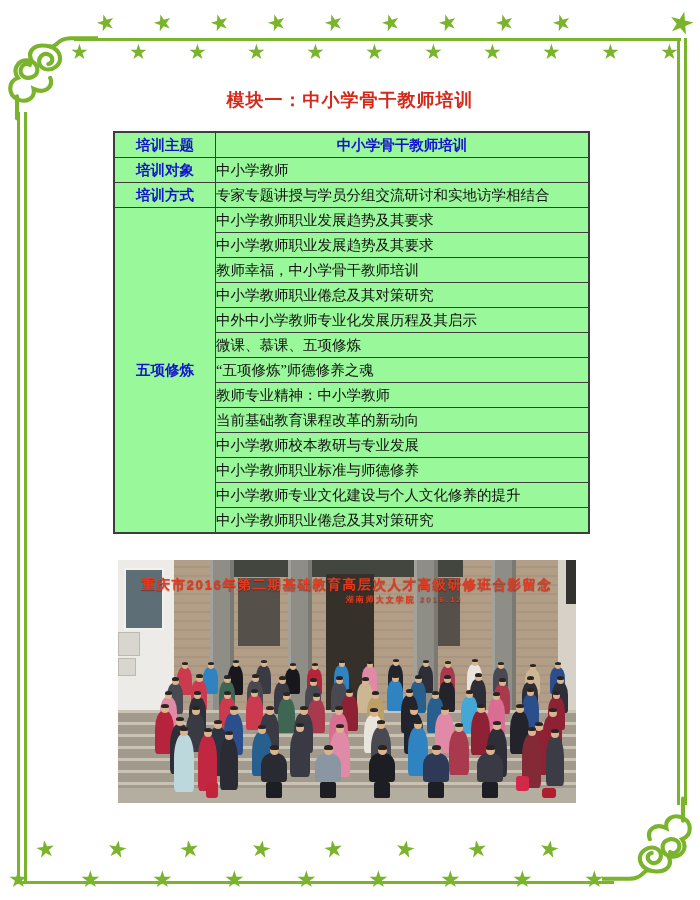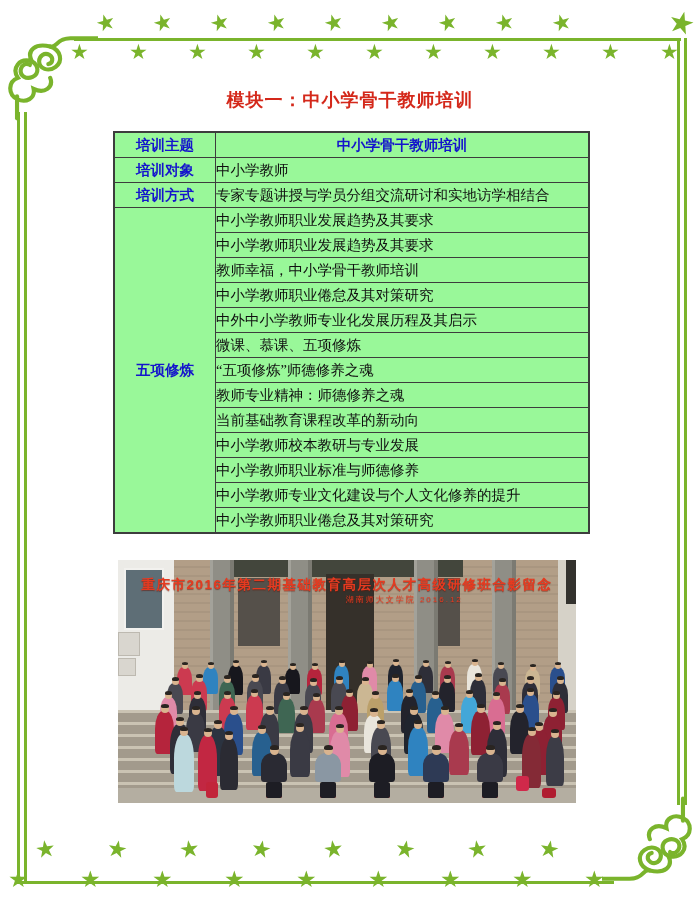--- a/index.html
+++ b/index.html
@@ -48,21 +48,21 @@
   .person .hd{position:absolute;top:0;border-radius:50%;background:#d9b48f;}
   .person .hair{position:absolute;border-radius:50% 50% 30% 30%;background:#2a2521;}
   .person .bd{position:absolute;left:0;right:0;bottom:0;border-radius:42% 42% 12% 12%;}
   .stool{position:absolute;background:#c03028;border-radius:2px;}
   .legs{position:absolute;background:#1d1d24;border-radius:2px;}
   .bag{position:absolute;border-radius:3px;}
   .caption1{left:0;top:16px;width:100%;text-align:center;color:#e63a20;
             font-family:"Liberation Sans",sans-serif;font-weight:bold;font-size:13.5px;
             letter-spacing:1.5px;text-shadow:0 1px 1px rgba(100,20,5,.55);z-index:60;}
   .caption2{left:25%;top:34px;width:75%;text-align:center;color:#e63a20;
-            font-family:"Liberation Sans",sans-serif;font-weight:normal;font-size:8px;
+            font-family:"Liberation Sans",sans-serif;font-weight:bold;font-size:8px;
             letter-spacing:2px;text-shadow:0 1px 1px rgba(100,20,5,.5);z-index:60;}
   
   .pagenum{position:absolute;top:836px;left:0;width:100%;text-align:center;z-index:5;}
   .pagenum span{display:inline-block;background:#e9e9e9;color:#1c1c1c;font-weight:bold;
             font-size:15px;padding:1px 10px;font-family:"Liberation Serif",serif;}
 </style>
 </head>
 <body>
 
 <div class="page">
@@ -167,21 +167,21 @@
         <tr>
           <td class="value-cell">中外中小学教师专业化发展历程及其启示</td>
         </tr>
         <tr>
           <td class="value-cell">微课、慕课、五项修炼</td>
         </tr>
         <tr>
           <td class="value-cell">“五项修炼”师德修养之魂</td>
         </tr>
         <tr>
-          <td class="value-cell">教师专业精神：师德修养之魂</td>
+          <td class="value-cell">教师专业精神：中小学教师</td>
         </tr>
         <tr>
           <td class="value-cell">当前基础教育课程改革的新动向</td>
         </tr>
         <tr>
           <td class="value-cell">中小学教师校本教研与专业发展</td>
         </tr>
         <tr>
           <td class="value-cell">中小学教师职业标准与师德修养</td>
         </tr>

